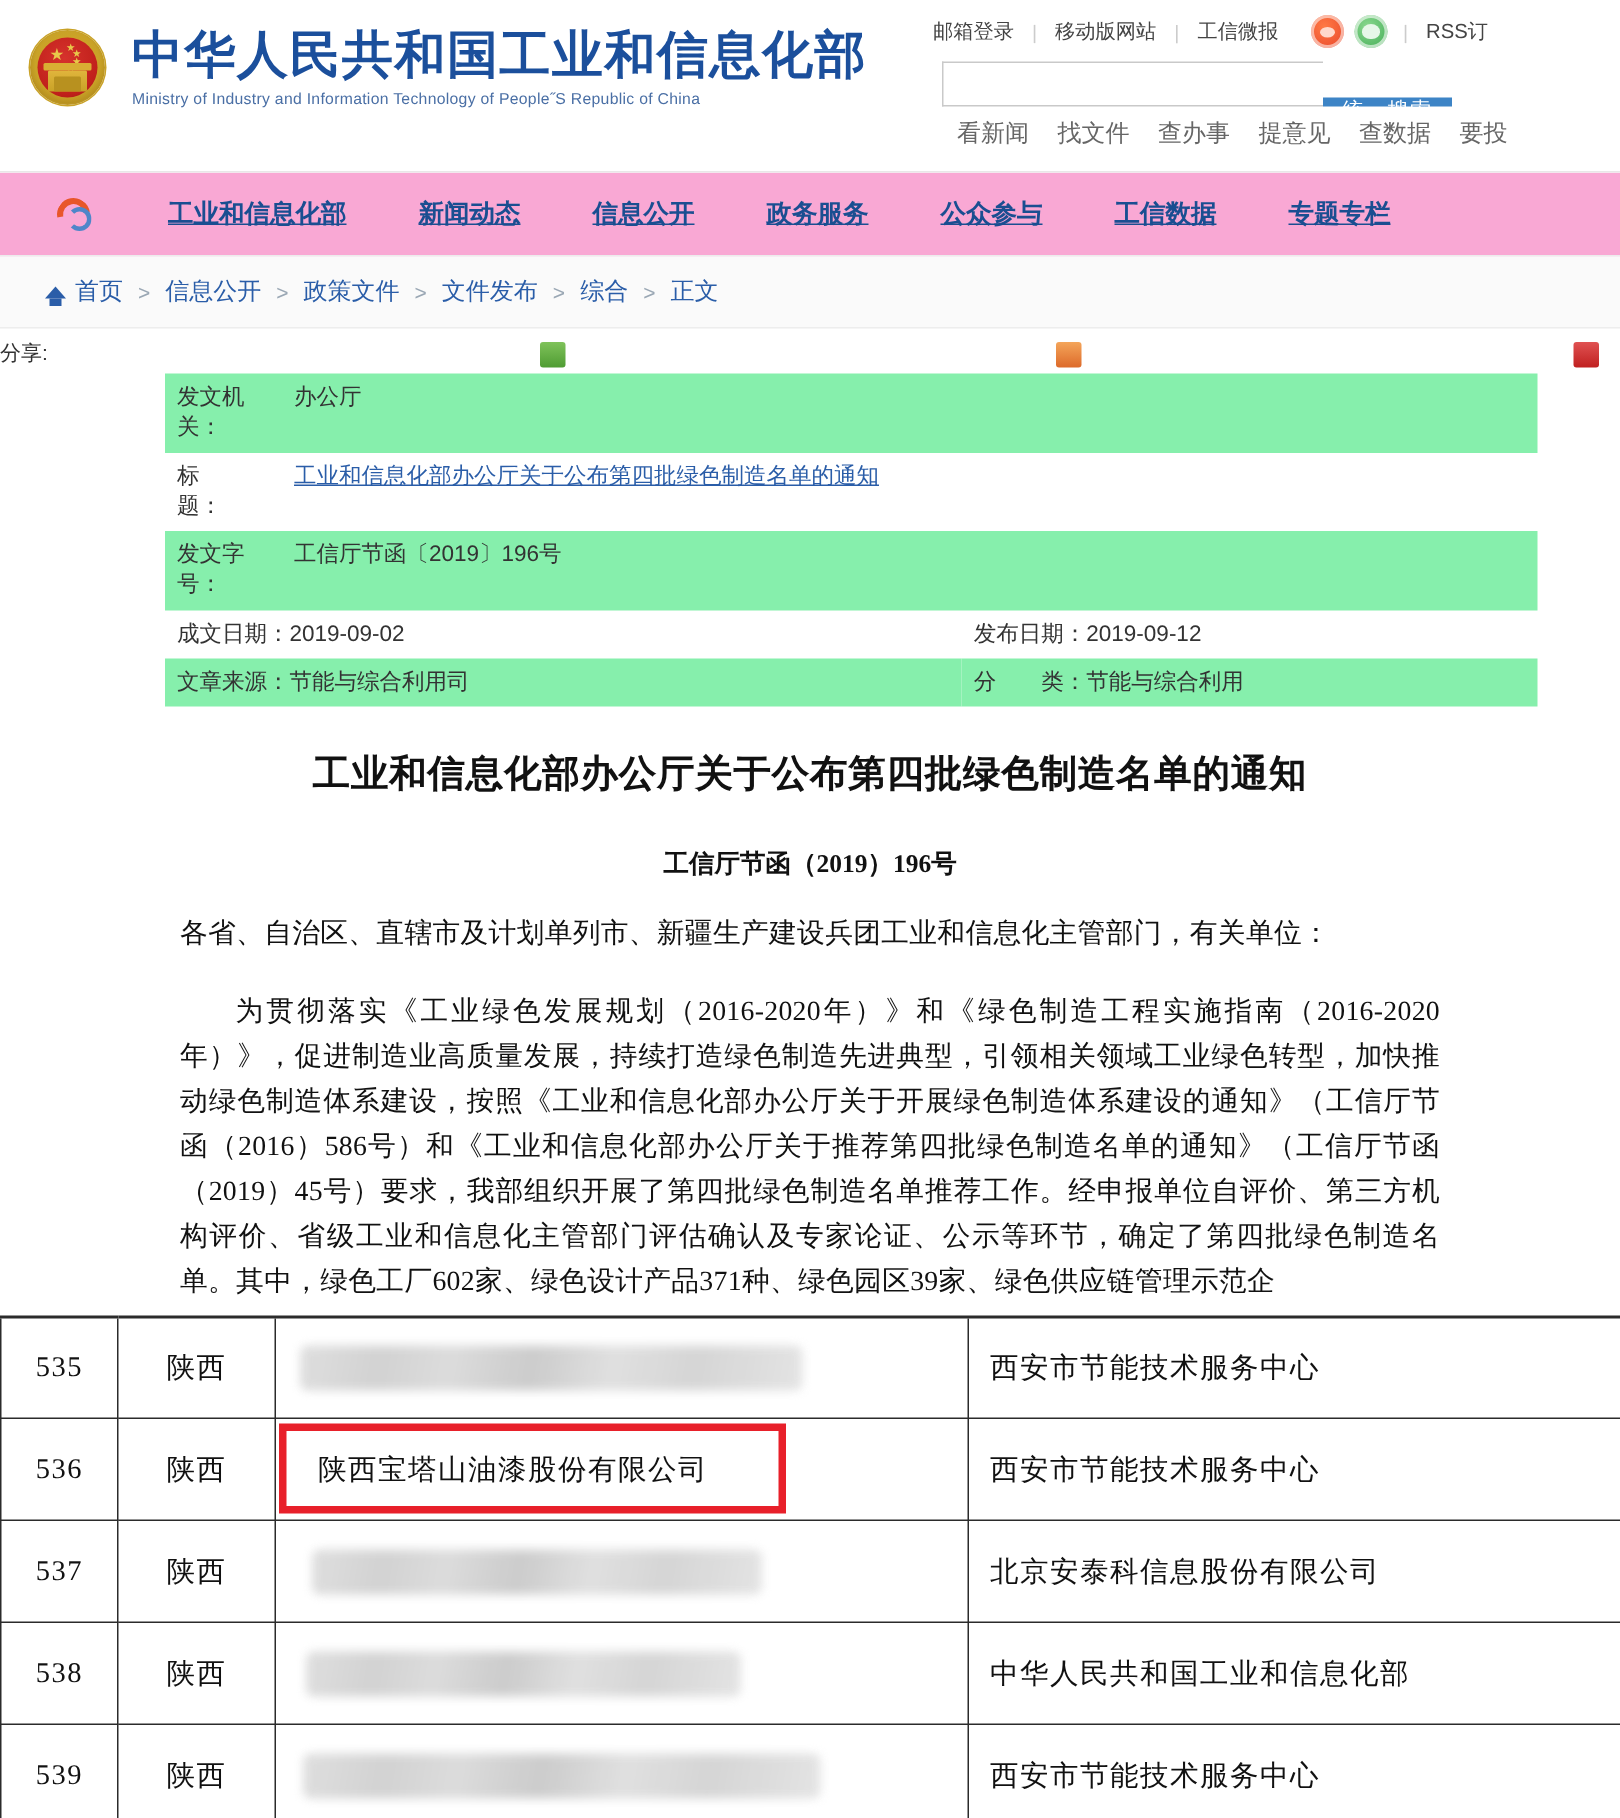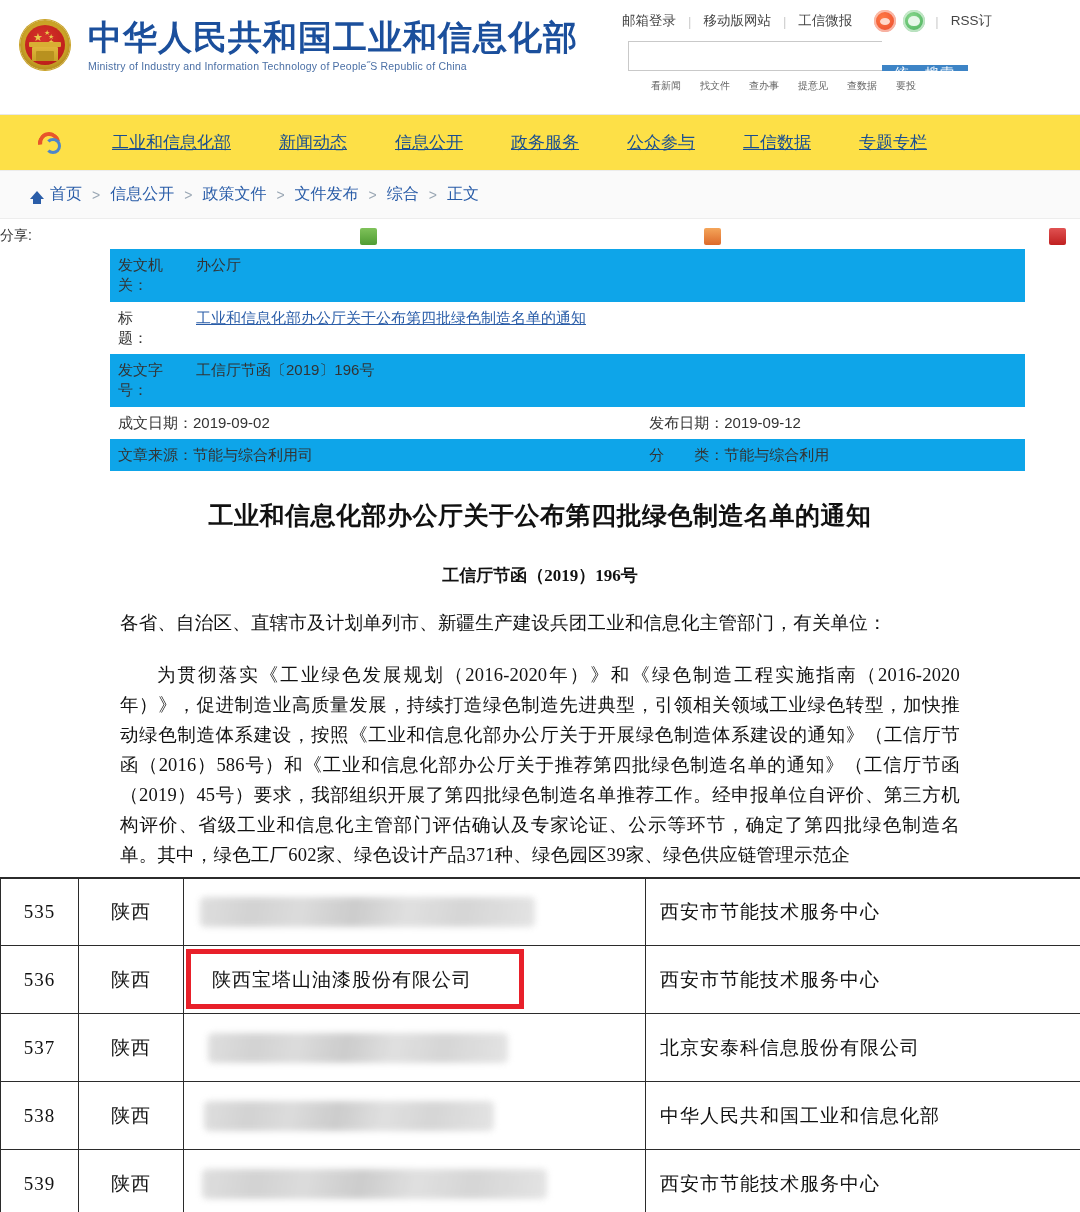--- a/index.html
+++ b/index.html
@@ -173,37 +173,38 @@
     font-weight: normal;
     border: none;
     letter-spacing: 1px;
     cursor: pointer;
     font-family: "Liberation Sans", sans-serif;
     margin-top: 24px;
   }
   .quicklinks {
     display: flex;
     margin-top: 8px;
-    margin-left: 41px;
-    font-size: 10px;
+    margin-left: 28px;
+    font-size: 16px;
     color: #666;
     gap: 19px;
     white-space: nowrap;
   }
   .quicklinks a { color: #666; text-decoration: none; }
 
   
   .nav {
     height: 56px;
-    background: #fde047;
+    background: #f9a8d4;
     display: flex;
     align-items: center;
     padding-left: 36px;
     gap: 0;
     border-bottom: 1px solid #ececec;
+    font-weight: bold;
   }
   .nav .logo-swirl {
     width: 26px; height: 26px;
     position: relative;
     margin-right: 26px;
     flex: none;
   }
   .nav .logo-swirl::before {
     content: "";
     position: absolute; inset: 2px;
@@ -279,21 +280,21 @@
   
   .metawrap { padding: 0 14px 0 110px; }
   .metatable { width: 915px; border-collapse: collapse; }
   .metatable td {
     font-size: 15px;
     color: #333;
     padding: 6px 0 6px 8px;
     vertical-align: top;
     line-height: 1.35;
   }
-  .metatable tr.sh td { background: #0ea5e9; margin-left: 29px; }
+  .metatable tr.sh td { background: #86efac; margin-left: 29px; }
   .lab {
     width: 78px;
     white-space: pre-line;
     color: #333;
   }
   .metatable a { color: #2a5da8; text-decoration: underline; }
   .halfcol { width: 300px; }
 
   
   .doc {

